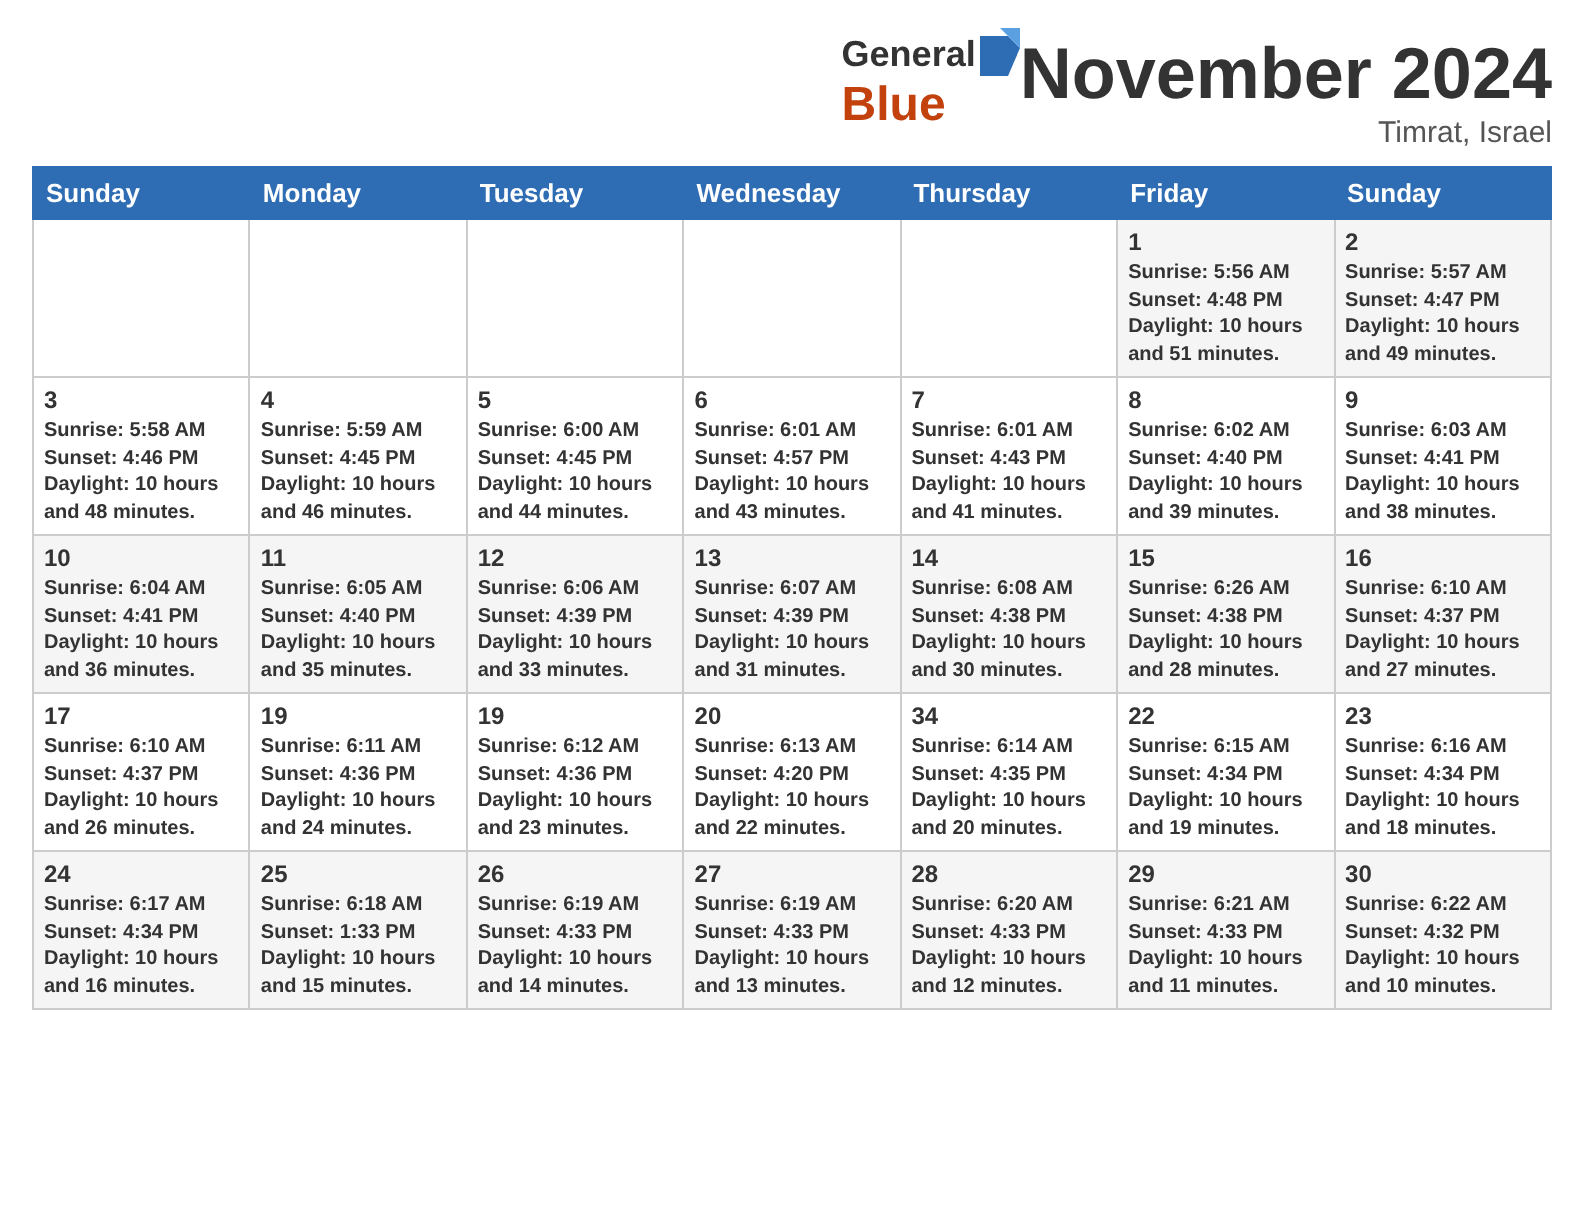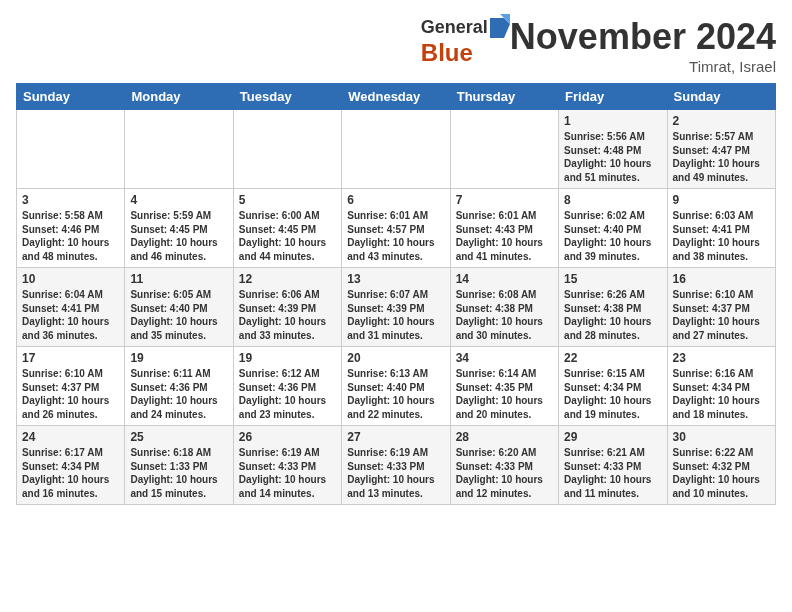--- a/index.html
+++ b/index.html
@@ -255,21 +255,21 @@
         </td>
         <td>
           <span class="day-number">19</span>
           <div class="day-info">Sunrise: 6:12 AM
 Sunset: 4:36 PM
 Daylight: 10 hours and 23 minutes.</div>
         </td>
         <td>
           <span class="day-number">20</span>
           <div class="day-info">Sunrise: 6:13 AM
-Sunset: 4:40 PM
+Sunset: 4:20 PM
 Daylight: 10 hours and 22 minutes.</div>
         </td>
         <td>
           <span class="day-number">34</span>
           <div class="day-info">Sunrise: 6:14 AM
 Sunset: 4:35 PM
 Daylight: 10 hours and 20 minutes.</div>
         </td>
         <td>
           <span class="day-number">22</span>

